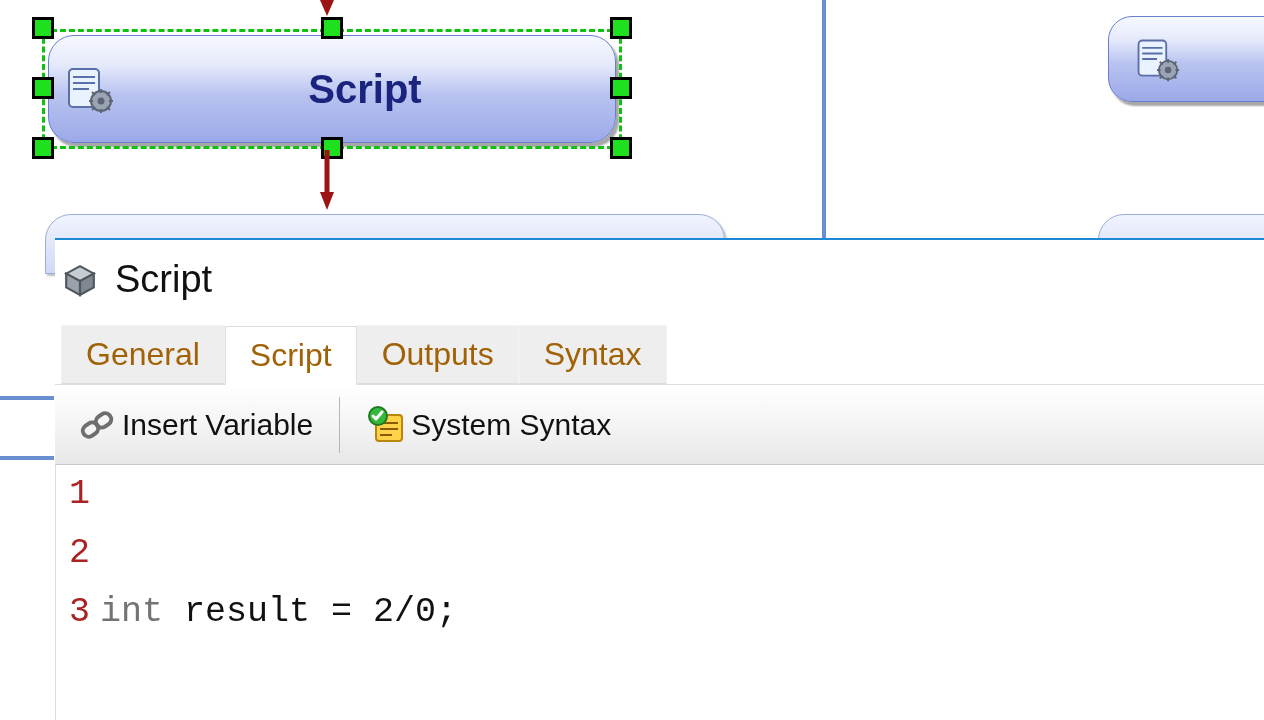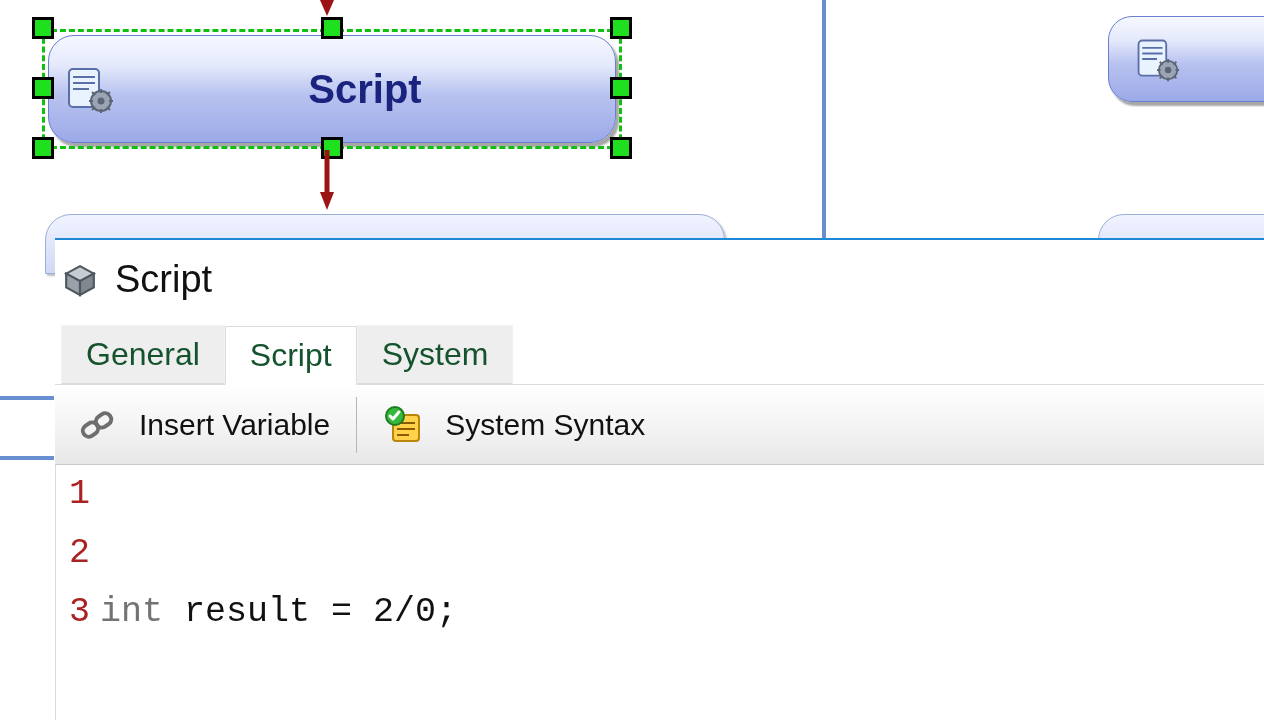--- a/index.html
+++ b/index.html
@@ -189,21 +189,21 @@
   
   .tabs {
     display: flex;
     align-items: flex-end;
     padding-left: 6px;
     background: #ffffff;
   }
   .tab {
     padding: 10px 24px 10px 24px;
     font-size: 32px;
-    color: #14532d;
+    color: #a16207;
     background: #eeeeee;
     border: 1px solid #f2f2f2;
     border-bottom: 1px solid #dcdcdc;
     cursor: pointer;
   }
   .tab.active {
     background: #ffffff;
     border: 1px solid #dcdcdc;
     border-bottom: 1px solid #ffffff;
     position: relative;
@@ -219,21 +219,21 @@
     align-items: center;
     height: 80px;
     background: linear-gradient(to bottom, #ffffff 0%, #f2f2f2 60%, #e7e7e7 100%);
     border-bottom: 1px solid #c9c9c9;
     padding: 0 10px;
     gap: 8px;
   }
   .tool-btn {
     display: flex;
     align-items: center;
-    gap: 22px;
+    gap: 5px;
     padding: 6px 12px;
     font-size: 30px;
     color: #111;
     border-radius: 4px;
     cursor: pointer;
   }
   .tool-sep {
     width: 1px; height: 56px;
     background: #b6b6b6;
     margin: 0 6px;
@@ -358,21 +358,22 @@
         <polygon points="3,10 16,17 16,30 3,23" fill="#9aa1aa" stroke="#4f565e" stroke-width="2"></polygon>
         <polygon points="29,10 16,17 16,30 29,23" fill="#7f8791" stroke="#4f565e" stroke-width="2"></polygon>
       </svg>
     </span>
     <span class="panel-title">Script</span>
   </div>
 
   <div class="tabs">
     <div class="tab">General</div>
     <div class="tab active">Script</div>
-    <div class="tab">System</div>
+    <div class="tab">Outputs</div>
+    <div class="tab">Syntax</div>
   </div>
 
   <div class="tab-content-wrap">
 
     <div class="toolbar">
       <div class="tool-btn">
         <span class="tool-icon">
           <svg viewBox="0 0 40 40" width="40" height="40">
             <g transform="rotate(-35 20 20)">
               <rect x="4" y="14" width="16" height="12" rx="6" fill="none" stroke="#6e6e6e" stroke-width="4"></rect>

